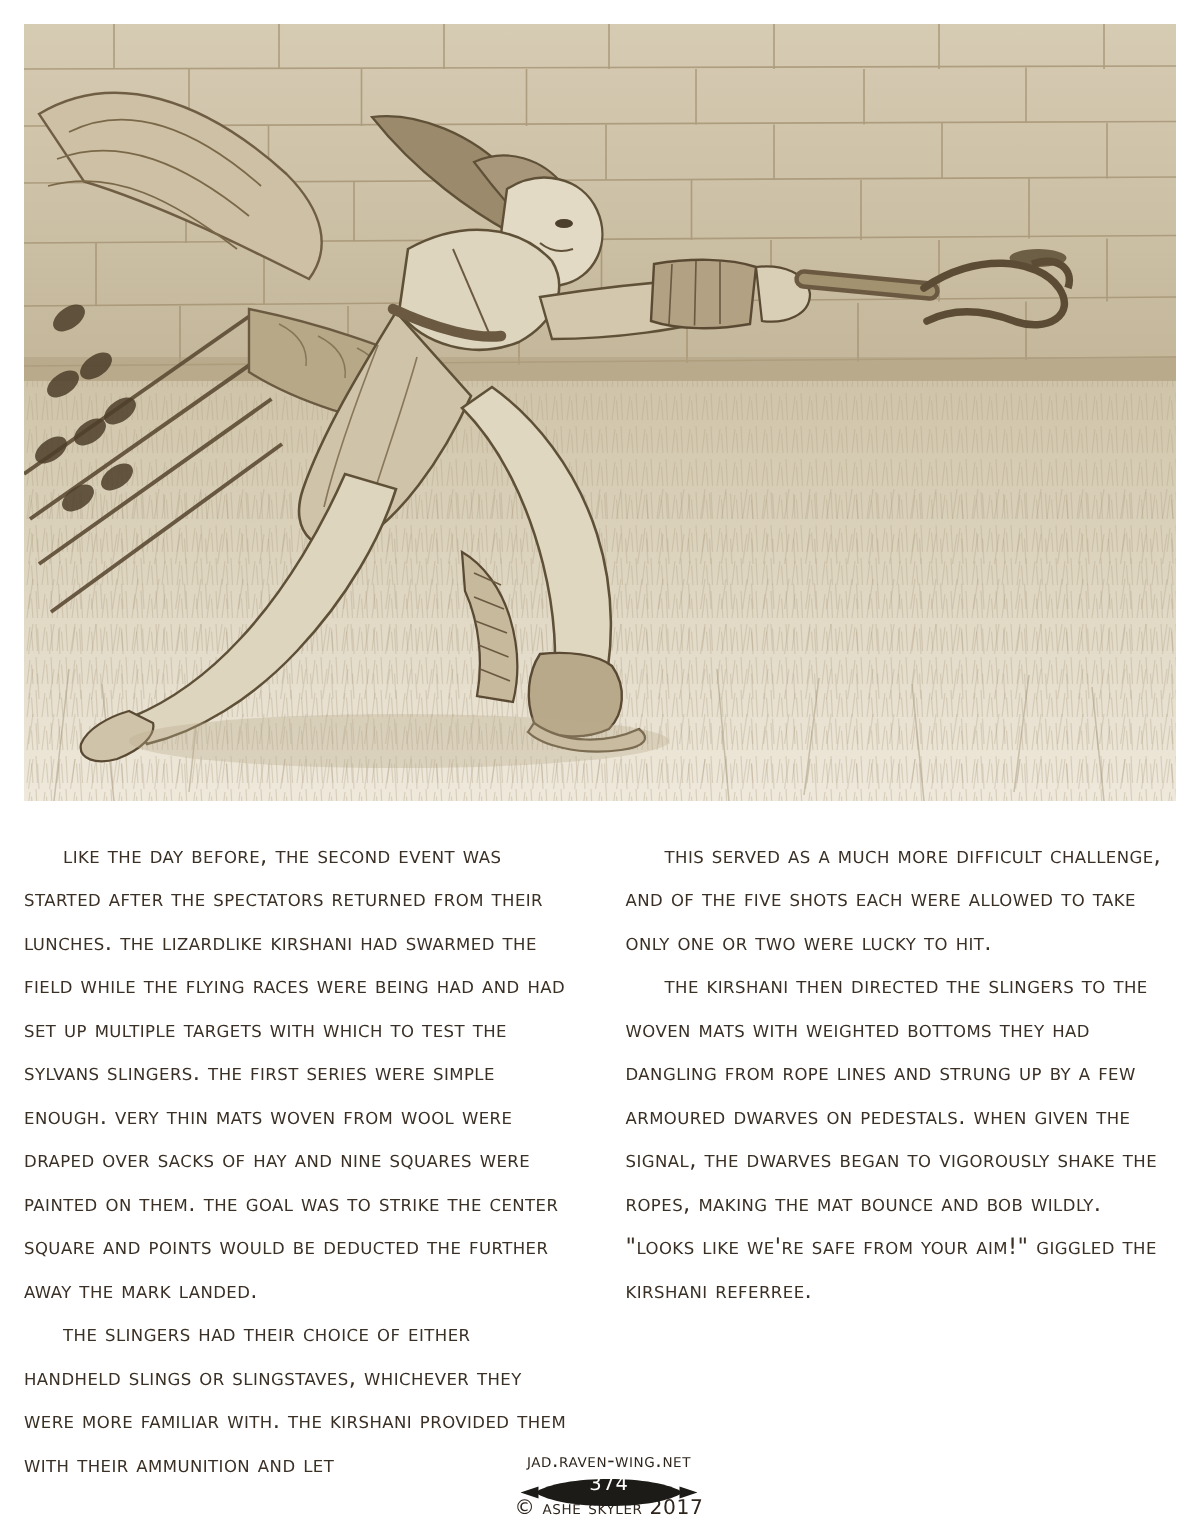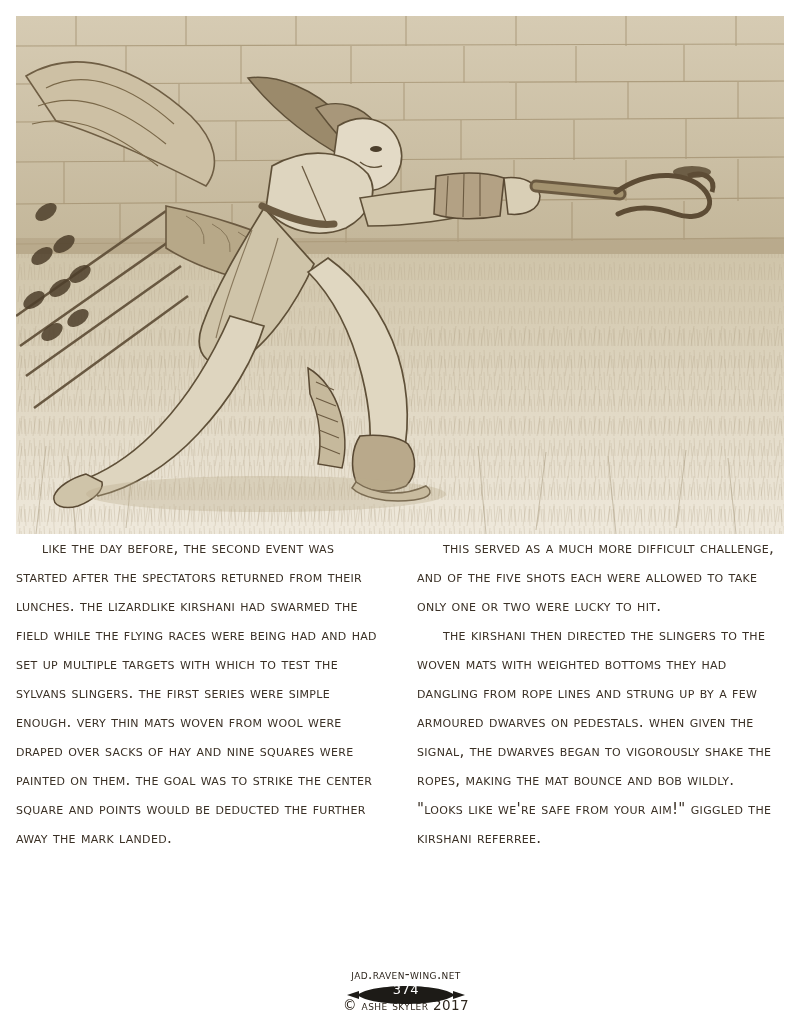--- a/index.html
+++ b/index.html
@@ -32,20 +32,21 @@
   }
   .illo-svg {
     display: block;
     width: 768px;
     height: 518px;
   }
 
   
   .body-text {
     position: relative;
+    margin-top: 22px;
     width: 768px;
     display: flex;
     gap: 34px;
     color: #3b3126;
   }
   .column {
     width: 367px;
   }
   .para {
     margin: 0 0 0 0;
@@ -273,20 +274,21 @@
         <path d="M70 458 C56 462 42 470 38 480 C36 490 48 494 62 490 C78 484 88 474 86 466 Z" fill="#cfc4a9" stroke="#5a4a34" stroke-width="1.5"></path>
 
         <ellipse cx="250" cy="478" rx="180" ry="18" fill="#b9ab8d" opacity="0.35"></ellipse>
       </g>
     </svg>
   </div>
 
   <div class="body-text">
     <div class="column">
       <p class="para indent">Like the day before, the second event was started after the spectators returned from their lunches. The lizardlike kirshani had swarmed the field while the flying races were being had and had set up multiple targets with which to test the Sylvans slingers. The first series were simple enough. Very thin mats woven from wool were draped over sacks of hay and nine squares were painted on them. The goal was to strike the center square and points would be deducted the further away the mark landed.</p>
+      <p class="para indent">The slingers had their choice of either handheld slings or slingstaves, whichever they were more familiar with. The kirshani provided them with their ammunition and let</p>
     </div>
     <div class="column">
       <p class="para indent">This served as a much more difficult challenge, and of the five shots each were allowed to take only one or two were lucky to hit.</p>
       <p class="para indent">The kirshani then directed the slingers to the woven mats with weighted bottoms they had dangling from rope lines and strung up by a few armoured dwarves on pedestals. When given the signal, the dwarves began to vigorously shake the ropes, making the mat bounce and bob wildly.</p>
       <p class="para">"Looks like we're safe from your aim!" giggled the kirshani referree.</p>
     </div>
   </div>
 
   <div class="footer">
     <div class="footer-left">jad.raven-wing.net</div>

